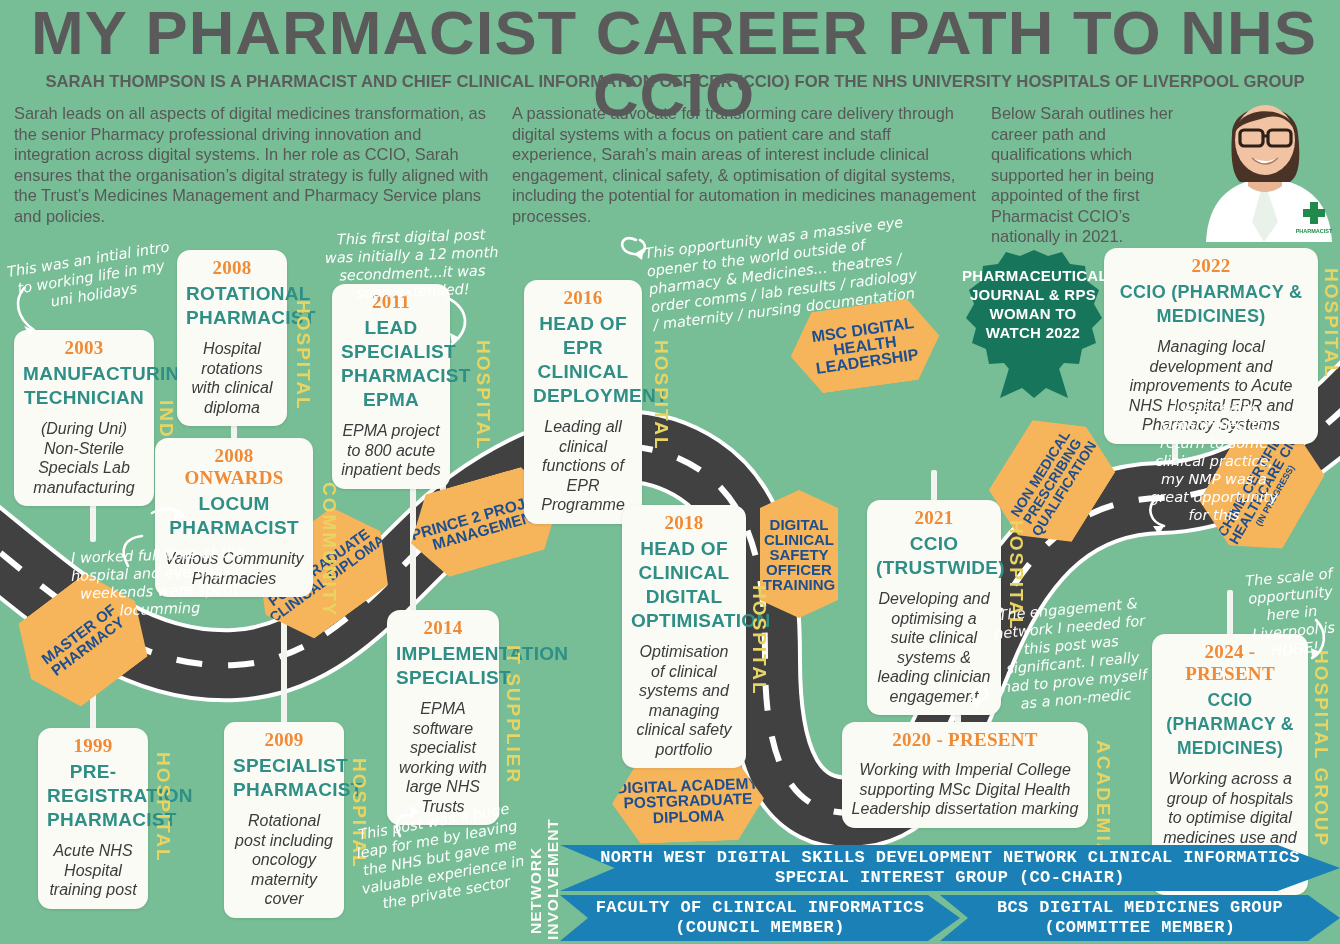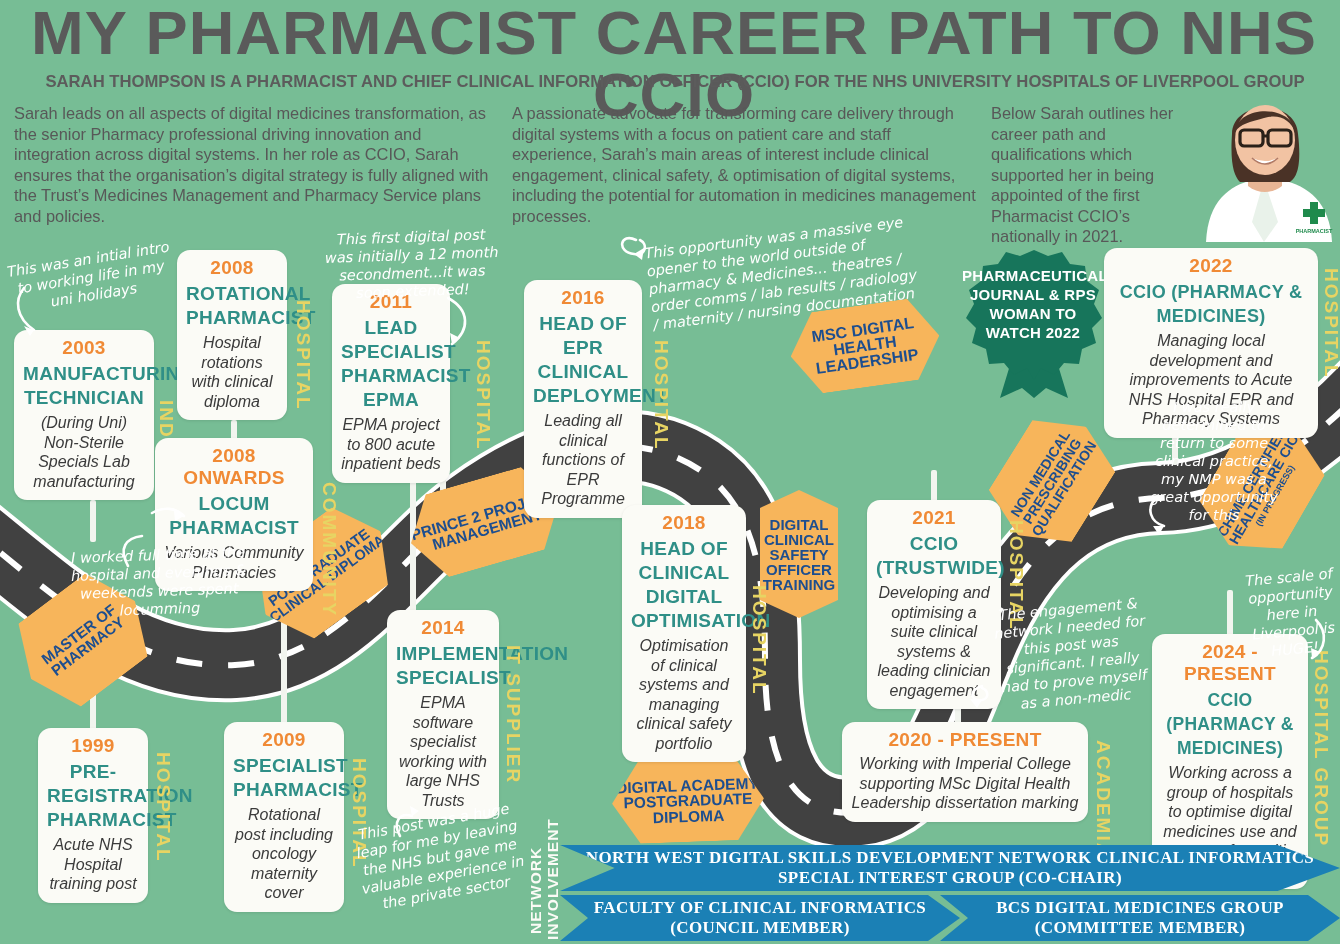--- a/index.html
+++ b/index.html
@@ -39,29 +39,29 @@
   
   svg.road{position:absolute;left:0;top:0;width:1340px;height:944px;}
 
   
   .card{
     position:absolute;background:#fbfbf6;border-radius:13px;
     box-shadow:0 1px 3px rgba(0,0,0,.10);
     padding:7px 9px 9px 9px;text-align:center;box-sizing:border-box;
   }
   .card .yr{
-    color:#f08a35;font-family:Liberation Sans, sans-serif;
+    color:#f08a35;font-family:Liberation Serif, serif;
     font-weight:bold;font-size:19px;letter-spacing:.3px;display:block;margin-bottom:3px;
   }
   .card .role{
     color:#2f8f87;font-family:"Liberation Sans Narrow","Liberation Sans",sans-serif;
     font-weight:bold;font-size:19px;line-height:24px;letter-spacing:.3px;display:block;
   }
   .card .desc{
-    color:#3b3b3b;font-style:italic;font-size:16px;line-height:19.5px;display:block;margin-top:3px;text-align:center;
+    color:#3b3b3b;font-style:italic;font-size:16px;line-height:19.5px;display:block;margin-top:9px;text-align:center;
   }
 
   
   .sector{
     position:absolute;color:#e7d463;
     font-family:"Liberation Sans Narrow","Liberation Sans",sans-serif;
     font-weight:bold;font-size:19px;letter-spacing:2px;white-space:nowrap;
     writing-mode:vertical-rl;
   }
 
@@ -96,21 +96,21 @@
   .netlabel{
     position:absolute;left:527px;top:840px;height:100px;color:#fbfbf6;
     font-family:"Liberation Sans Narrow","Liberation Sans",sans-serif;
     font-weight:bold;font-size:15.5px;letter-spacing:1px;
     writing-mode:vertical-rl;transform:rotate(180deg);text-align:center;
     line-height:17px;
   }
   .banner{
     position:absolute;background:#1b80b5;display:flex;align-items:center;justify-content:flex-end;
     color:#ffffff;text-align:center;
-    font-family:Liberation Serif, serif;
+    font-family:Liberation Mono, monospace;
     font-weight:bold;font-size:17px;line-height:20px;letter-spacing:.4px;
   }
   .ch-right{clip-path:polygon(0% 0%, 92% 0%, 100% 50%, 92% 100%, 0% 100%, 7% 50%);}
 </style>
 </head>
 <body>
 
 <div id="stage">
 
   <svg class="road" viewBox="0 0 1340 944" preserveAspectRatio="none">
@@ -253,21 +253,21 @@
   </div>
   <div class="sector" style="left:292px;top:300px;">HOSPITAL</div>
 
   <div class="card" style="left:155px;top:438px;width:158px;">
     <span class="yr">2008 ONWARDS</span>
     <span class="role">LOCUM PHARMACIST</span>
     <span class="desc">Various Community Pharmacies</span>
   </div>
   <div class="sector" style="left:318px;top:482px;">COMMUNITY</div>
 
-  <div class="card" style="left:224px;top:722px;width:120px;">
+  <div class="card" style="left:224px;top:722px;width:120px;border-radius:11px;">
     <span class="yr">2009</span>
     <span class="role">SPECIALIST PHARMACIST</span>
     <span class="desc">Rotational post including oncology maternity cover</span>
   </div>
   <div class="sector" style="left:348px;top:758px;">HOSPITAL</div>
 
   <div class="card" style="left:332px;top:284px;width:118px;">
     <span class="yr">2011</span>
     <span class="role">LEAD SPECIALIST PHARMACIST EPMA</span>
     <span class="desc">EPMA project to 800 acute inpatient beds</span>

